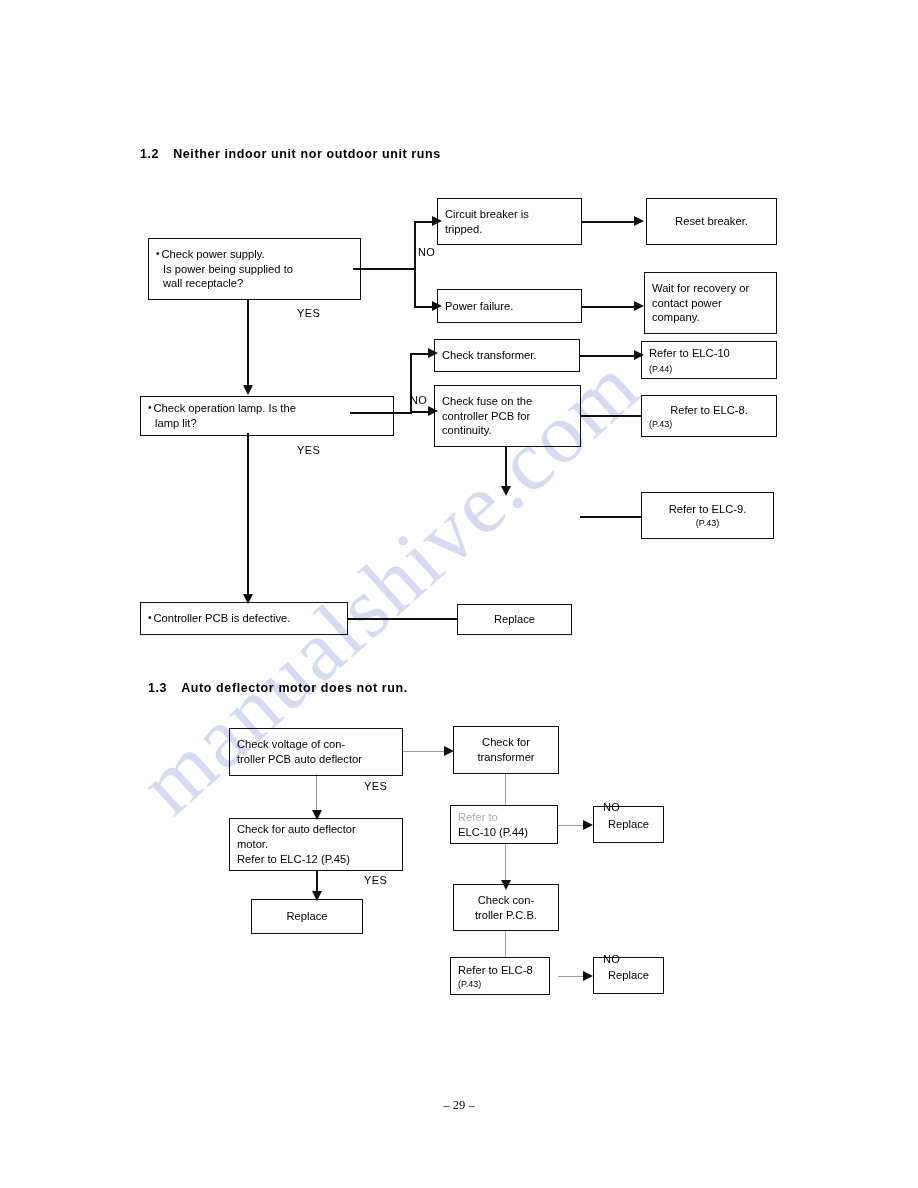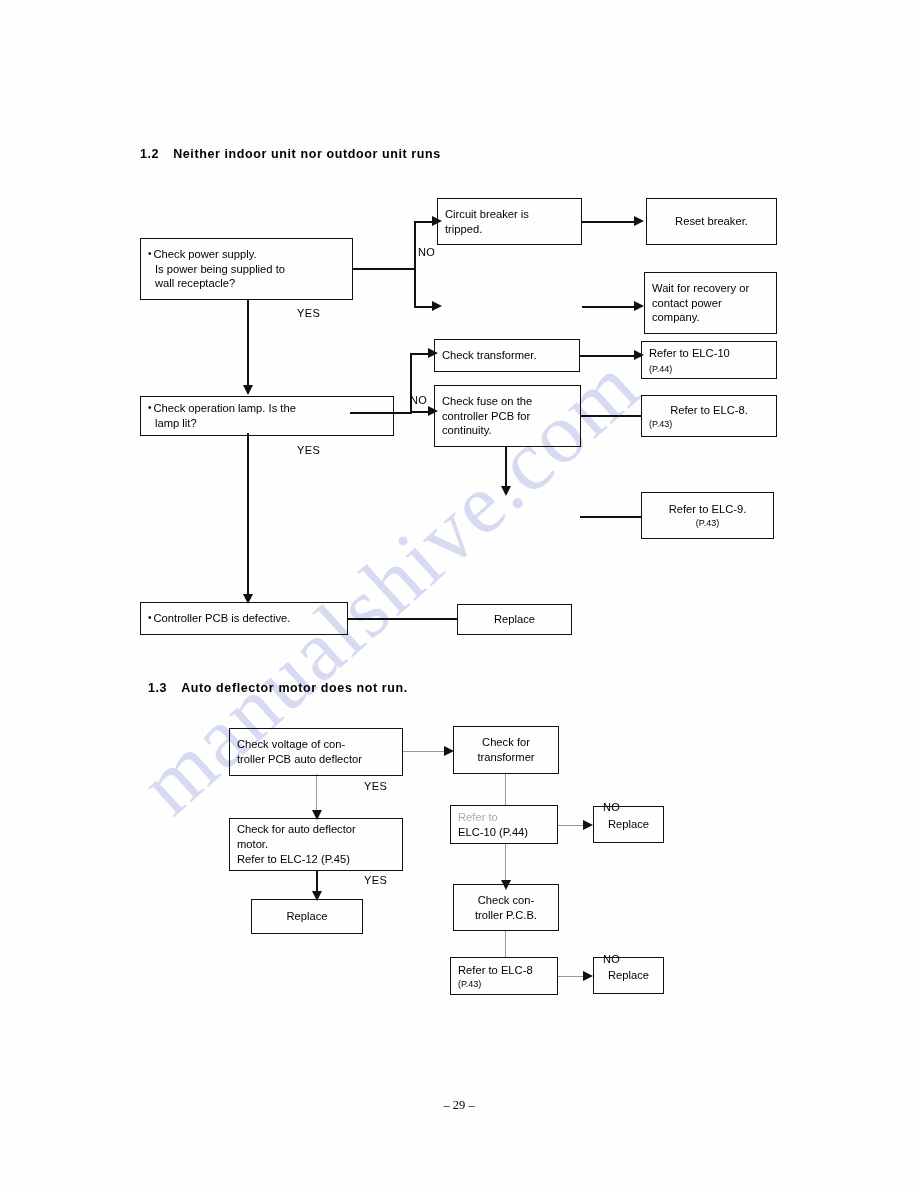--- a/index.html
+++ b/index.html
@@ -140,21 +140,21 @@
 <div id="page">
 
   <div id="watermark">
     <div class="wm-text" id="wm-main">manualshive.com</div>
   </div>
 
   <div class="section-head" style="left:140px; top:147px;">
     <span class="num">1.2</span><span>Neither indoor unit nor outdoor unit runs</span>
   </div>
 
-  <div class="box" style="left:140px; top:238px; width:213px; height:62px;">
+  <div class="box" style="left:148px; top:238px; width:213px; height:62px;">
     <div class="line bullet">Check power supply.</div>
     <div class="line" style="padding-left:7px;">Is power being supplied to</div>
     <div class="line" style="padding-left:7px;">wall receptacle?</div>
   </div>
 
   <div class="ln h" style="left:353px; top:268px; width:63px;"></div>
   <div class="ln v" style="left:414px; top:222px; height:86px;"></div>
   <div class="ln h" style="left:414px; top:221px; width:20px;"></div>
   <div class="arrow right" style="left:432px; top:216px;"></div>
   <div class="ln h" style="left:414px; top:306px; width:20px;"></div>
@@ -166,20 +166,23 @@
     <div class="line">tripped.</div>
   </div>
 
   <div class="ln h" style="left:582px; top:221px; width:54px;"></div>
   <div class="arrow right" style="left:634px; top:216px;"></div>
 
   <div class="box center" style="left:646px; top:198px; width:131px; height:47px;">
     <div class="line">Reset breaker.</div>
   </div>
 
+  <div class="box" style="left:437px; top:289px; width:145px; height:34px;">
+    <div class="line">Power failure.</div>
+  </div>
 
   <div class="ln h" style="left:582px; top:306px; width:54px;"></div>
   <div class="arrow right" style="left:634px; top:301px;"></div>
 
   <div class="box" style="left:644px; top:272px; width:133px; height:62px;">
     <div class="line">Wait for recovery or</div>
     <div class="line">contact power</div>
     <div class="line">company.</div>
   </div>
 
@@ -303,21 +306,21 @@
   <div class="ln v faint" style="left:505px; top:844px; height:42px;"></div>
   <div class="arrow down" style="left:501px; top:880px;"></div>
 
   <div class="box center" style="left:453px; top:884px; width:106px; height:47px;">
     <div class="line">Check con-</div>
     <div class="line">troller P.C.B.</div>
   </div>
 
   <div class="ln v faint" style="left:505px; top:931px; height:27px;"></div>
 
-  <div class="box clip" style="left:450px; top:957px; width:108px; height:38px;">
+  <div class="box clip" style="left:450px; top:957px; width:100px; height:38px;">
     <div class="line">Refer to ELC-8</div>
     <div class="line sub">(P.43)</div>
   </div>
 
   <div class="ln h faint" style="left:558px; top:976px; width:30px;"></div>
   <div class="arrow right" style="left:583px; top:971px;"></div>
   <div class="blabel" style="left:562px; top:953px;">NO</div>
 
   <div class="box center" style="left:593px; top:957px; width:71px; height:37px;">
     <div class="line">Replace</div>

